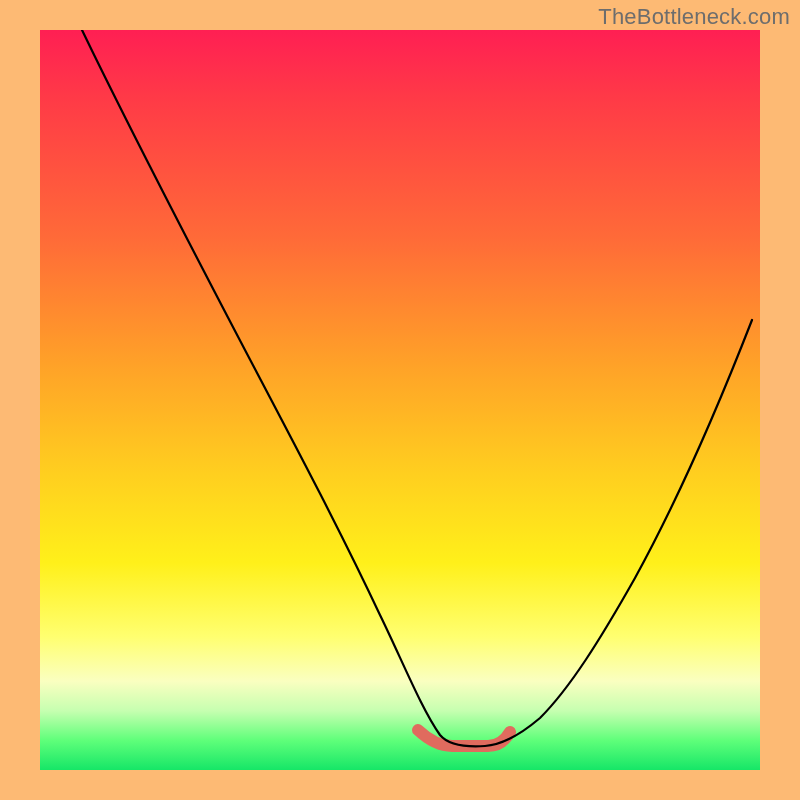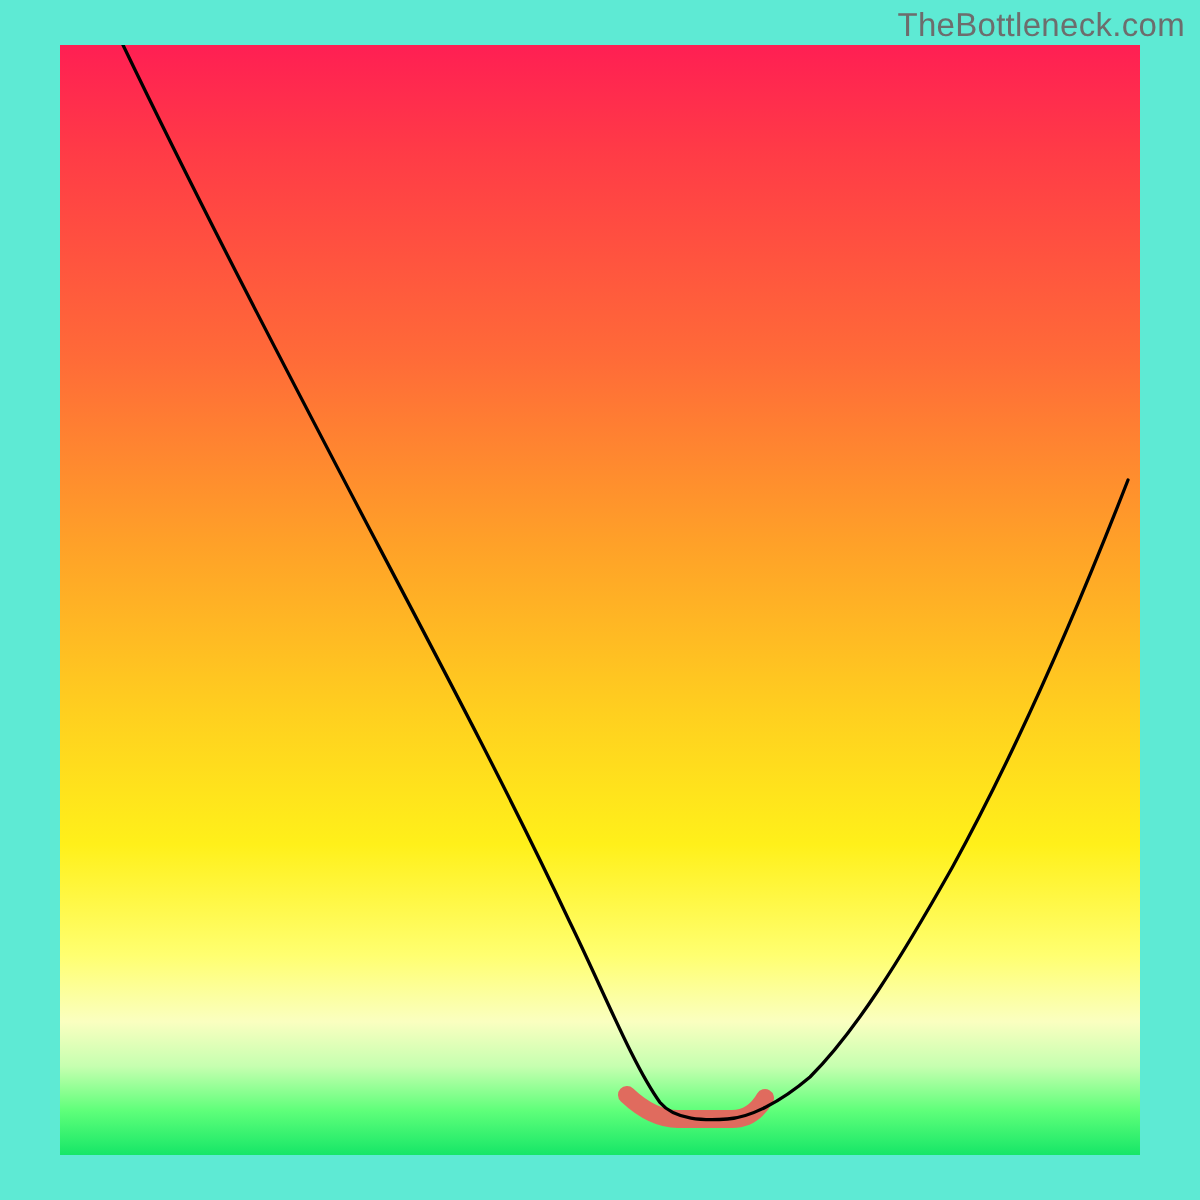--- a/index.html
+++ b/index.html
@@ -8,21 +8,21 @@
     width: 800px;
     height: 800px;
     background: #000;
     overflow: hidden;
     font-family: Arial, Helvetica, sans-serif;
   }
   .frame {
     position: relative;
     width: 800px;
     height: 800px;
-    background: #5eead4;
+    background: #fdba74;
   }
   .plot-area {
     position: absolute;
     left: 40px;
     top: 30px;
     width: 720px;
     height: 740px;
     
     background: linear-gradient(
       to bottom,

